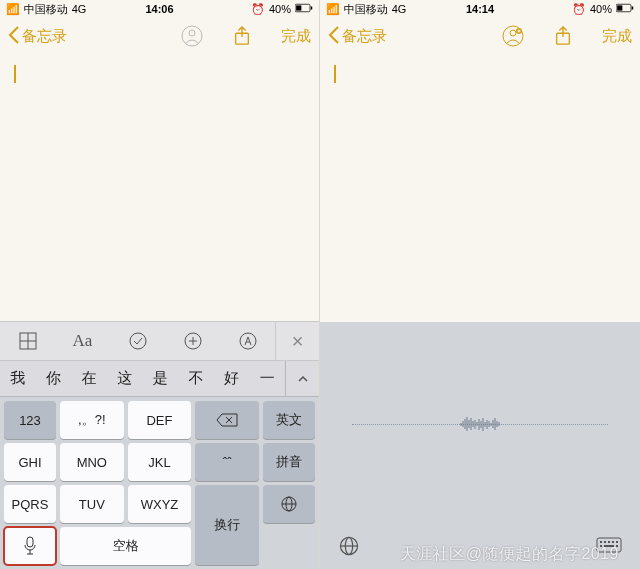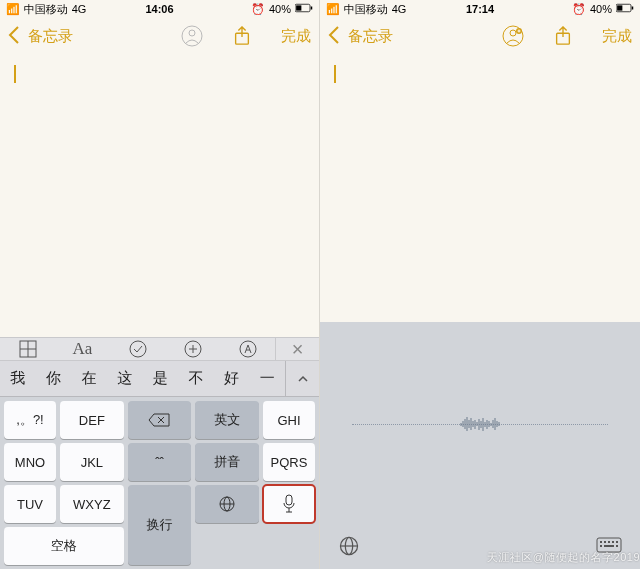--- a/index.html
+++ b/index.html
@@ -4,46 +4,46 @@
 <style>
   * { margin: 0; padding: 0; box-sizing: border-box; font-family: -apple-system, "Helvetica Neue", sans-serif; }
   body { background: #fff; width: 640px; height: 569px; overflow: hidden; position: relative; }
   .screens { display: flex; width: 640px; height: 569px; }
   .screen { width: 320px; height: 569px; position: relative; background: #f9f6ef; display: flex; flex-direction: column; border-right: 1px solid #d9d6cf; }
   .screen:last-child { border-right: none; }
   .statusbar { height: 18px; display: flex; align-items: center; justify-content: space-between; padding: 0 6px; font-size: 11px; color: #000; }
   .sb-left, .sb-right { display: flex; align-items: center; gap: 4px; }
   .sb-center { position: absolute; left: 50%; transform: translateX(-50%); font-weight: 600; }
   .navbar { height: 36px; display: flex; align-items: center; justify-content: space-between; padding: 0 8px; }
-  .back { display: flex; align-items: center; color: #d4a017; font-size: 15px; gap: 8px; }
+  .back { display: flex; align-items: center; color: #d4a017; font-size: 15px; gap: 2px; }
   .nav-right { display: flex; align-items: center; gap: 28px; }
   .done { color: #d4a017; font-size: 15px; }
   .icon-btn { width: 22px; height: 22px; display: flex; align-items: center; justify-content: center; }
   .note-area { flex: 1; padding: 10px 14px; font-size: 15px; color: #333; position: relative; }
   .cursor { display: inline-block; width: 2px; height: 18px; background: #d4a017; vertical-align: middle; }
-  .toolbar { height: 24px; background: #e3e3e6; display: flex; align-items: center; border-top: 1px solid #c9c9cc; border-bottom: 1px solid #c9c9cc; }
+  .toolbar { height: 40px; background: #e3e3e6; display: flex; align-items: center; border-top: 1px solid #c9c9cc; border-bottom: 1px solid #c9c9cc; }
   .tb-item { flex: 1; display: flex; align-items: center; justify-content: center; color: #555; font-size: 16px; }
   .tb-close { width: 44px; color: #888; font-size: 20px; border-left: 1px solid #c9c9cc; display: flex; align-items: center; justify-content: center; height: 100%; }
   .candbar { height: 36px; background: #dcdce0; display: flex; align-items: center; font-size: 15px; color: #222; border-bottom: 1px solid #b8b8bc; }
   .cand { flex: 1; text-align: center; }
   .cand-more { width: 34px; text-align: center; color: #555; border-left: 1px solid #b8b8bc; height: 100%; display: flex; align-items: center; justify-content: center; }
   .kbd { background: #d1d4d9; padding: 4px; display: grid; grid-template-columns: 52px repeat(3, 1fr) 52px; grid-auto-rows: 38px; gap: 4px; }
   .key { background: #fbfbfd; border-radius: 4px; display: flex; align-items: center; justify-content: center; font-size: 13px; color: #222; box-shadow: 0 1px 0 rgba(0,0,0,0.25); }
   .key.func { background: #b6bcc5; }
   .key.span2 { grid-column: span 2; }
   .key.tall2 { grid-row: span 2; }
   .key.highlight { outline: 2px solid #c0392b; outline-offset: -1px; }
   .dictation-area { flex: 1; background: #d1d4d9; display: flex; flex-direction: column; }
   .wave { flex: 1; display: flex; align-items: center; justify-content: center; position: relative; }
   .dotline { width: 80%; height: 1px; border-top: 1px dotted #8e99a8; position: absolute; }
   .wave-mid { position: absolute; left: 50%; transform: translateX(-50%); display: flex; align-items: center; height: 20px; gap: 1px;}
   .wave-mid span { width: 1px; background: #6d7a8c; display: inline-block; }
   .dict-bottom { height: 42px; display: flex; align-items: center; justify-content: space-between; padding: 0 18px; }
   .svg-icon { width: 18px; height: 18px; }
-  .watermark { position: absolute; right: 0; bottom: 4px; font-size: 11px; color: rgba(255,255,255,0.85); text-shadow: 0 0 2px rgba(0,0,0,0.4); letter-spacing: 0.5px; }
+  .watermark { position: absolute; right: 21px; bottom: 4px; font-size: 16px; color: rgba(255,255,255,0.85); text-shadow: 0 0 2px rgba(0,0,0,0.4); letter-spacing: 0.5px; }
 </style>
 </head>
 <body>
 
 <div class="screens">
 
   <div class="screen">
     <div class="statusbar">
       <div class="sb-left">
         <span>📶</span>
@@ -134,20 +134,21 @@
       <div class="cand">好</div>
       <div class="cand">一</div>
       <div class="cand-more">
         <svg width="12" height="12" viewBox="0 0 12 12">
             <path d="M2 8 L6 4 L10 8" stroke="#555" fill="none" stroke-width="1.5"></path>
           </svg>
       </div>
     </div>
 
     <div class="kbd">
+      <div class="key func">123</div>
       <div class="key">,。?!</div>
       <div class="key">DEF</div>
       <div class="key func">
         <svg width="22" height="14" viewBox="0 0 22 14">
             <path d="M6 1 L21 1 L21 13 L6 13 L1 7 Z" fill="none" stroke="#333"></path>
             <line x1="10" y1="4" x2="16" y2="10" stroke="#333"></line>
             <line x1="16" y1="4" x2="10" y2="10" stroke="#333"></line>
           </svg>
       </div>
 
@@ -182,21 +183,21 @@
     </div>
   </div>
 
   <div class="screen">
     <div class="statusbar">
       <div class="sb-left">
         <span>📶</span>
         <span>中国移动</span>
         <span>4G</span>
       </div>
-      <div class="sb-center">17:14</div>
+      <div class="sb-center">14:14</div>
       <div class="sb-right">
         <span>⏰</span>
         <span>40%</span>
         <span>
           <svg class="svg-icon" viewBox="0 0 24 12">
               <rect x="0" y="1" width="20" height="10" rx="2" fill="none" stroke="#000"></rect>
               <rect x="1.5" y="2.5" width="7" height="7" fill="#000"></rect>
               <rect x="21" y="4" width="2" height="4" fill="#000"></rect>
             </svg>
         </span>

